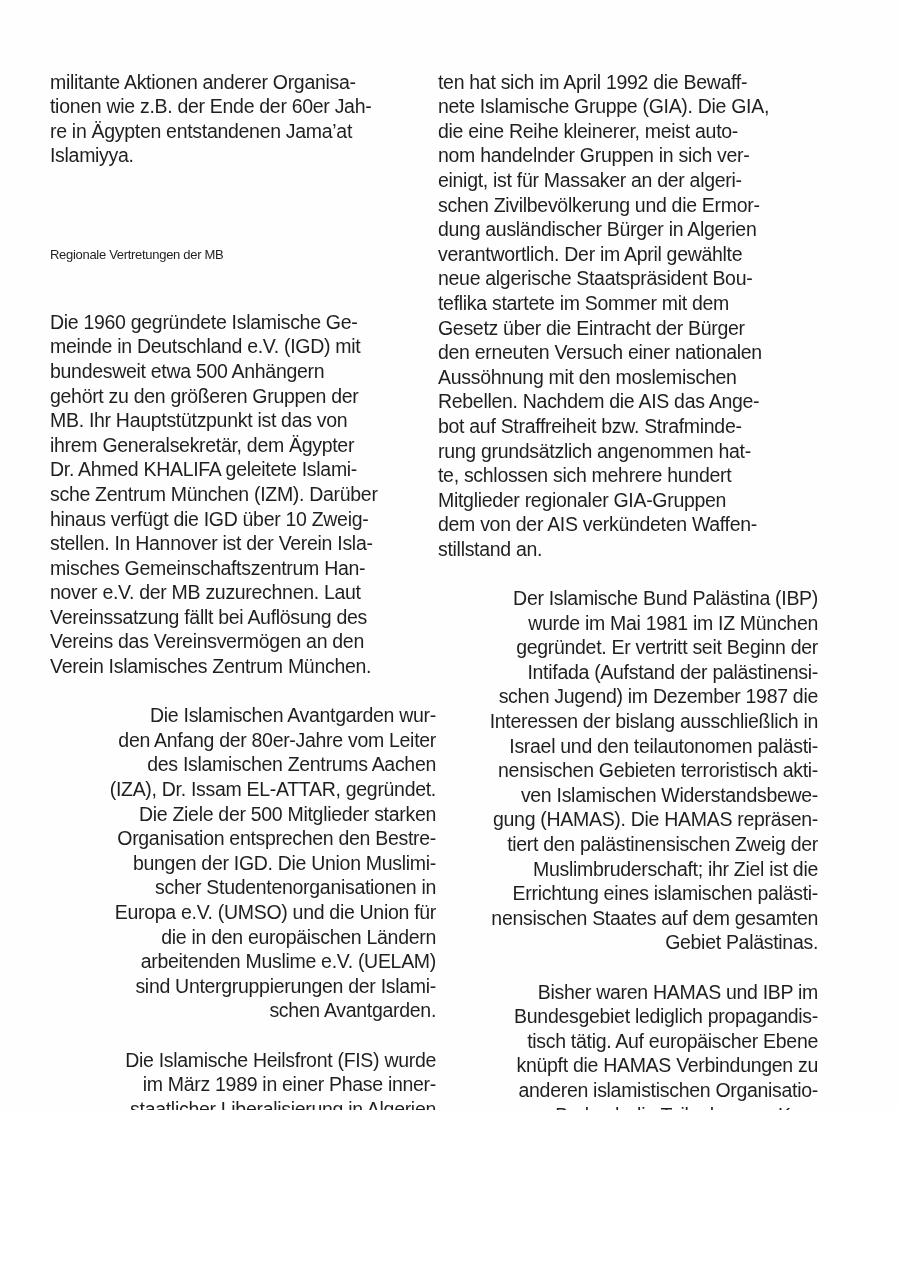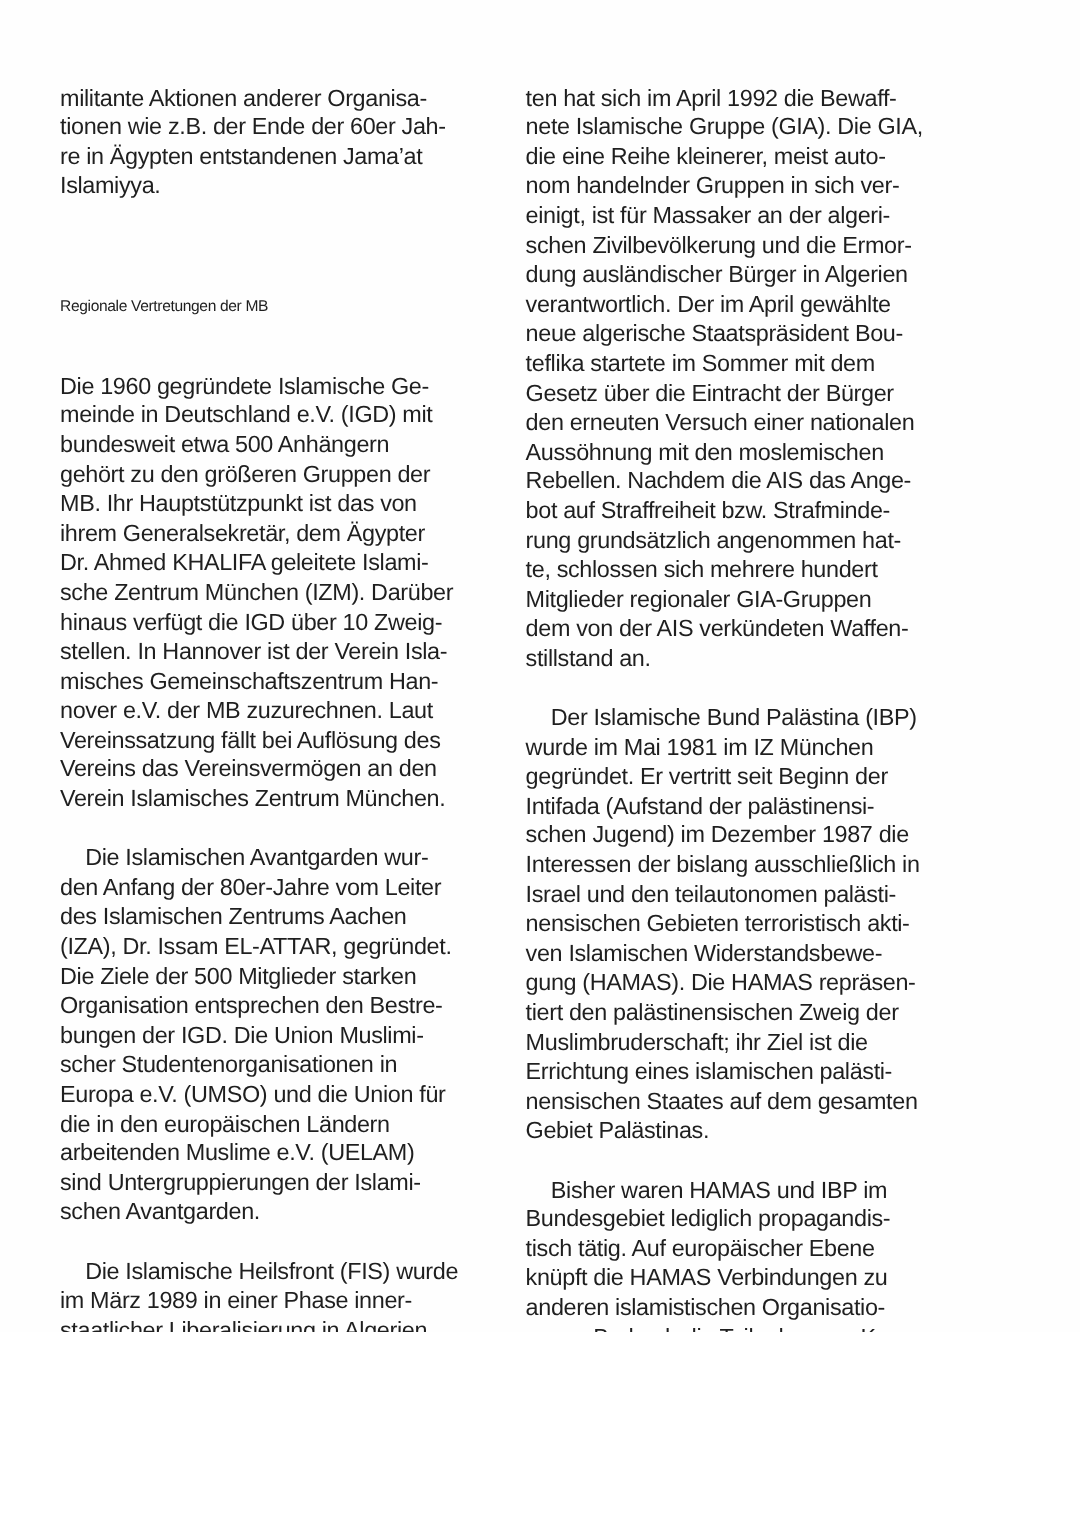--- a/index.html
+++ b/index.html
@@ -21,21 +21,21 @@
     top: 45px;
     font-size: 19.5px;
     line-height: 24.6px;
     letter-spacing: -0.3px;
     white-space: pre-line;
     text-align: left;
   }
   .col-left  { left: 50px;  width: 386px; }
   .col-right { left: 438px; width: 380px; }
   .para { margin: 0; padding: 0; }
-  .para.indent { text-indent: 21px; }
+  .para.indent { text-indent: 21px; text-align: right; }
   .subheading {
     margin: 50px 0 18px 0;
     padding: 0;
     font-size: 13px;
     font-weight: 400;
     letter-spacing: -0.3px;
   }
   .page-number {
     position: absolute;
     left: 50px;

